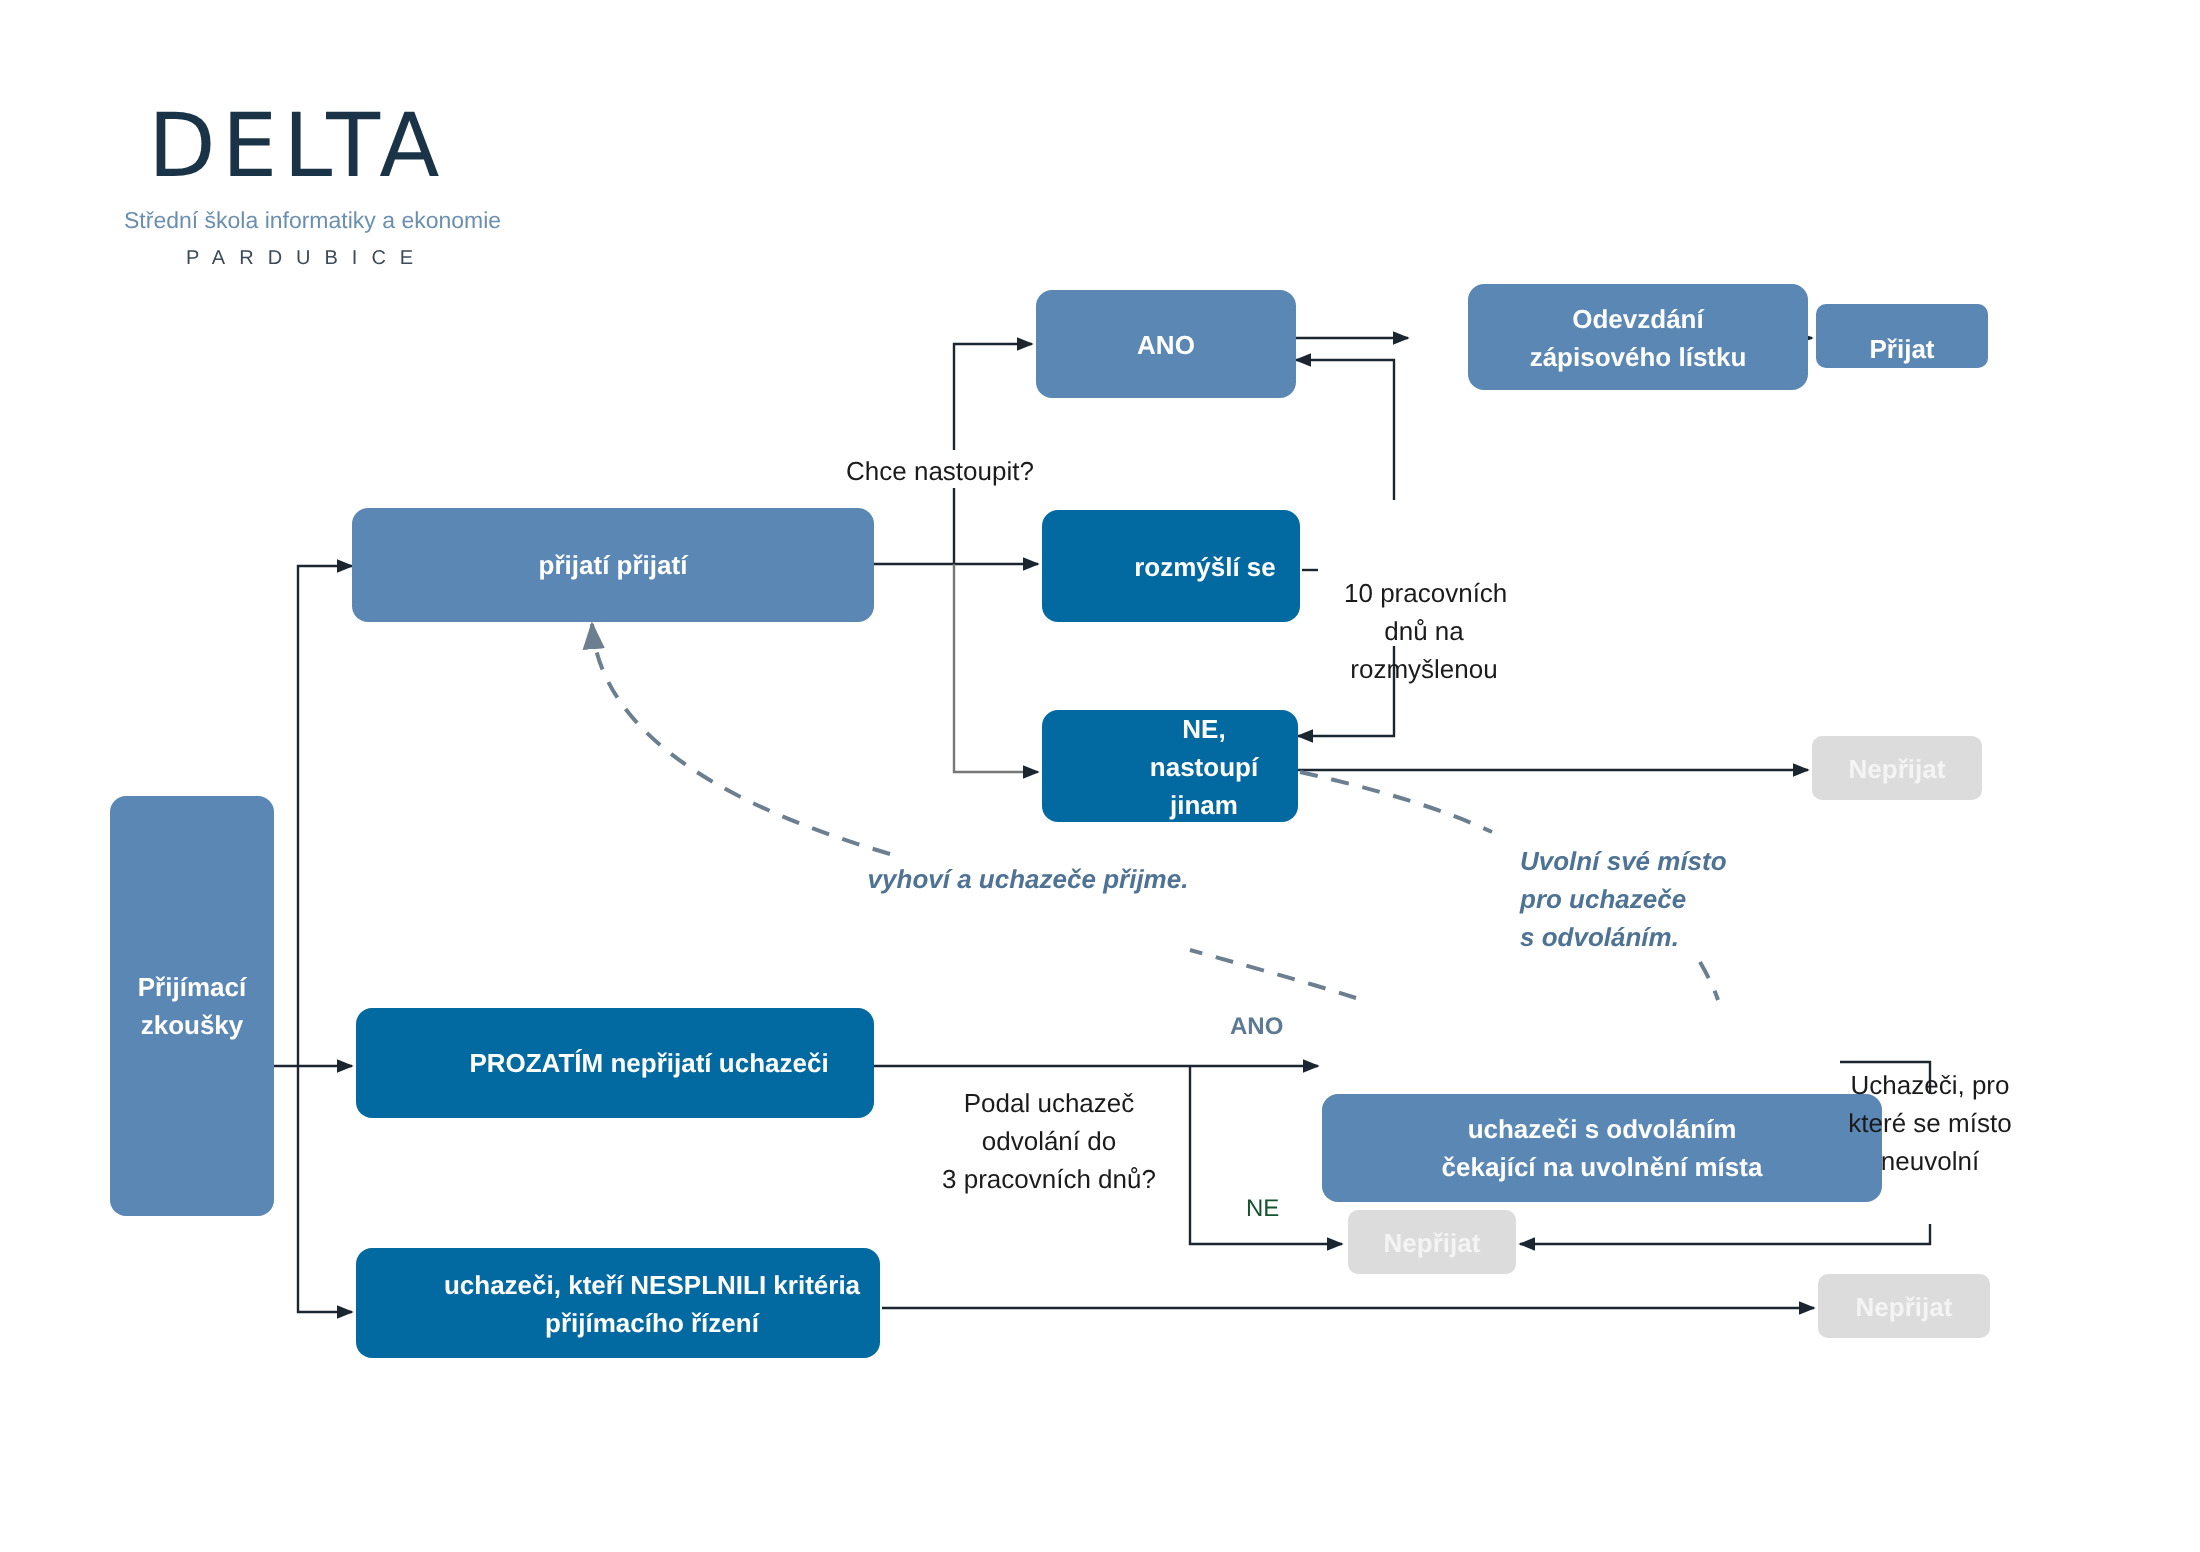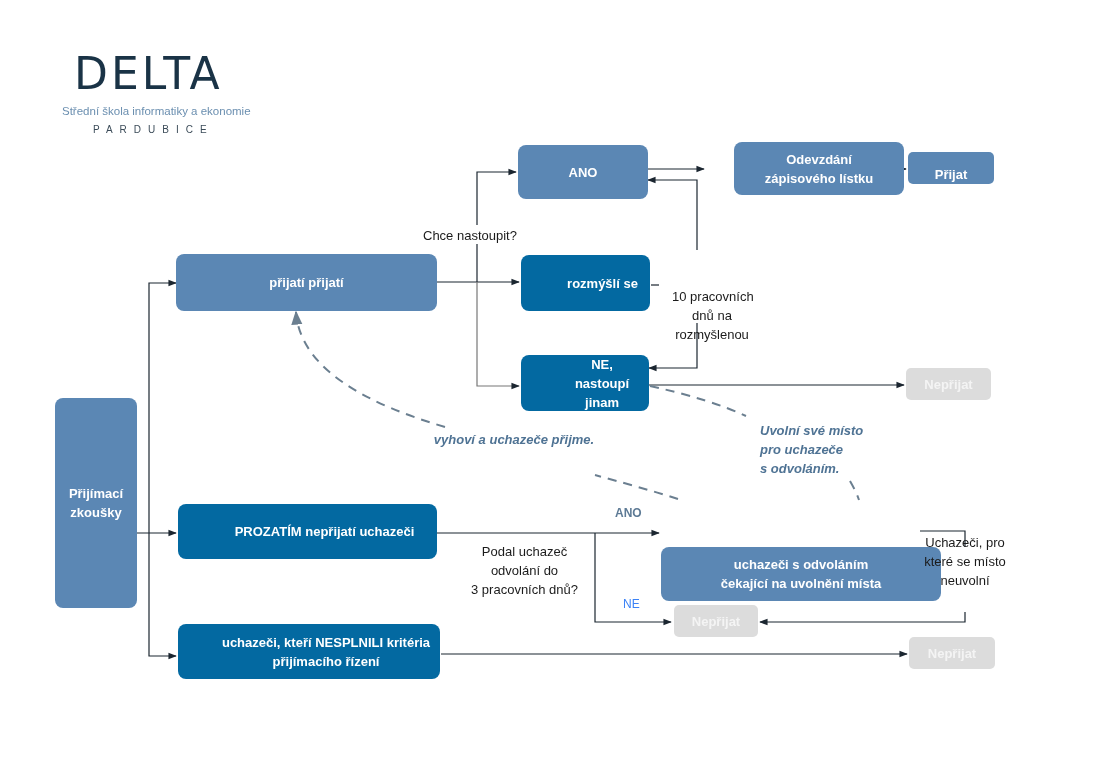--- a/index.html
+++ b/index.html
@@ -4,21 +4,21 @@
 <style>
   html, body { margin:0; padding:0; background:#ffffff; }
   body { width:1100px; height:776px; position:relative; overflow:hidden; font-family:"Liberation Sans", sans-serif; }
   .node { position:absolute; display:flex; align-items:center; justify-content:center; text-align:center;
           color:#ffffff; font-weight:bold; font-size:13px; line-height:19px; border-radius:8px; box-sizing:border-box; padding:0 6px; }
   .light { background:#5b87b4; }
   .dark  { background:#0369a1;padding-left:40px; }
   .gray  { background:#dcdcdc; color:#f4f4f4; }
   .label { position:absolute; font-size:13px; line-height:19px; color:#1b1b1b; text-align:center; white-space:nowrap; }
   .note  { position:absolute; font-size:13px; line-height:19px; color:#4f7394; font-style:italic; font-weight:bold; white-space:nowrap; }
-  .smalllabel { position:absolute; font-size:12px; color:#3b82f6; }
+  .smalllabel { position:absolute; font-size:12px; color:#14532d; }
   .anolabel { position:absolute; font-size:12px; color:#5d7a95; font-weight:bold; }
   #logo-title { position:absolute; left:74px; top:52px; font-size:44px; letter-spacing:3px; color:#1a3346; font-weight:normal; font-family:"DejaVu Sans", sans-serif; line-height:44px; }
   #logo-sub { position:absolute; left:62px; top:105px; font-size:11.5px; color:#6b8fb0; white-space:nowrap; }
   #logo-city { position:absolute; left:93px; top:124px; font-size:10px; color:#3b4b58; letter-spacing:7px; }
   svg#edges { position:absolute; left:0; top:0; }
 </style>
 </head>
 <body>
 
 <div id="logo-title">DELTA</div>

